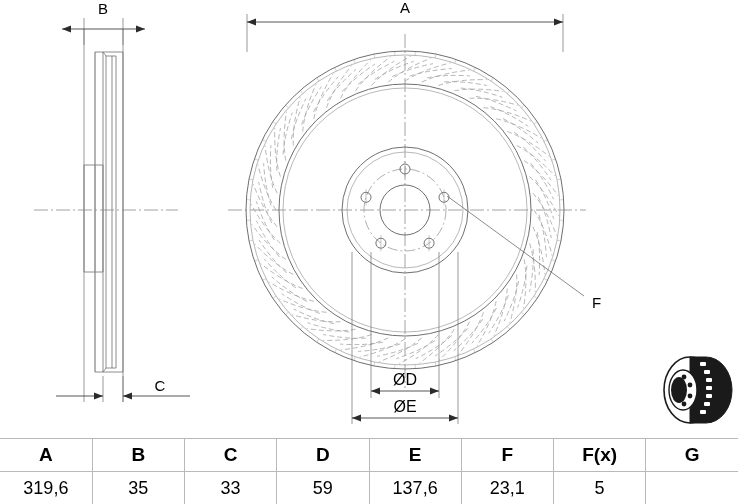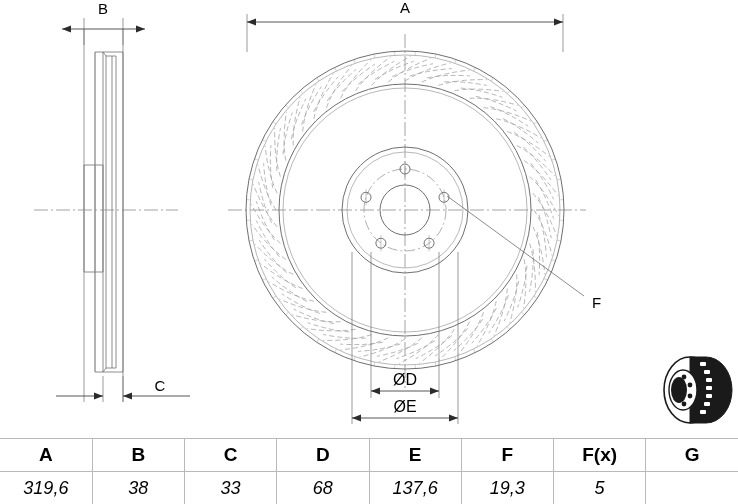--- a/index.html
+++ b/index.html
@@ -60,21 +60,20 @@
   .spec-table th:first-child,
   .spec-table td:first-child {
     border-left: none;
   }
   .spec-table th:last-child,
   .spec-table td:last-child {
     border-right: none;
   }
   .spec-table tr:last-child td {
     border-bottom: none;
-    font-style: italic;
   }
 </style>
 </head>
 <body>
 
 <div id="root">
 
   <div class="drawing-area">
     <svg width="738" height="438" viewBox="0 0 738 438" xmlns="http://www.w3.org/2000/svg">
 
@@ -377,24 +376,24 @@
         <th>D</th>
         <th>E</th>
         <th>F</th>
         <th>F(x)</th>
         <th>G</th>
       </tr>
     </thead>
     <tbody>
       <tr>
         <td>319,6</td>
-        <td>38</td>
+        <td>35</td>
         <td>33</td>
-        <td>68</td>
+        <td>59</td>
         <td>137,6</td>
-        <td>19,3</td>
+        <td>23,1</td>
         <td>5</td>
         <td></td>
       </tr>
     </tbody>
   </table>
 
 </div>
 
 </body></html>

